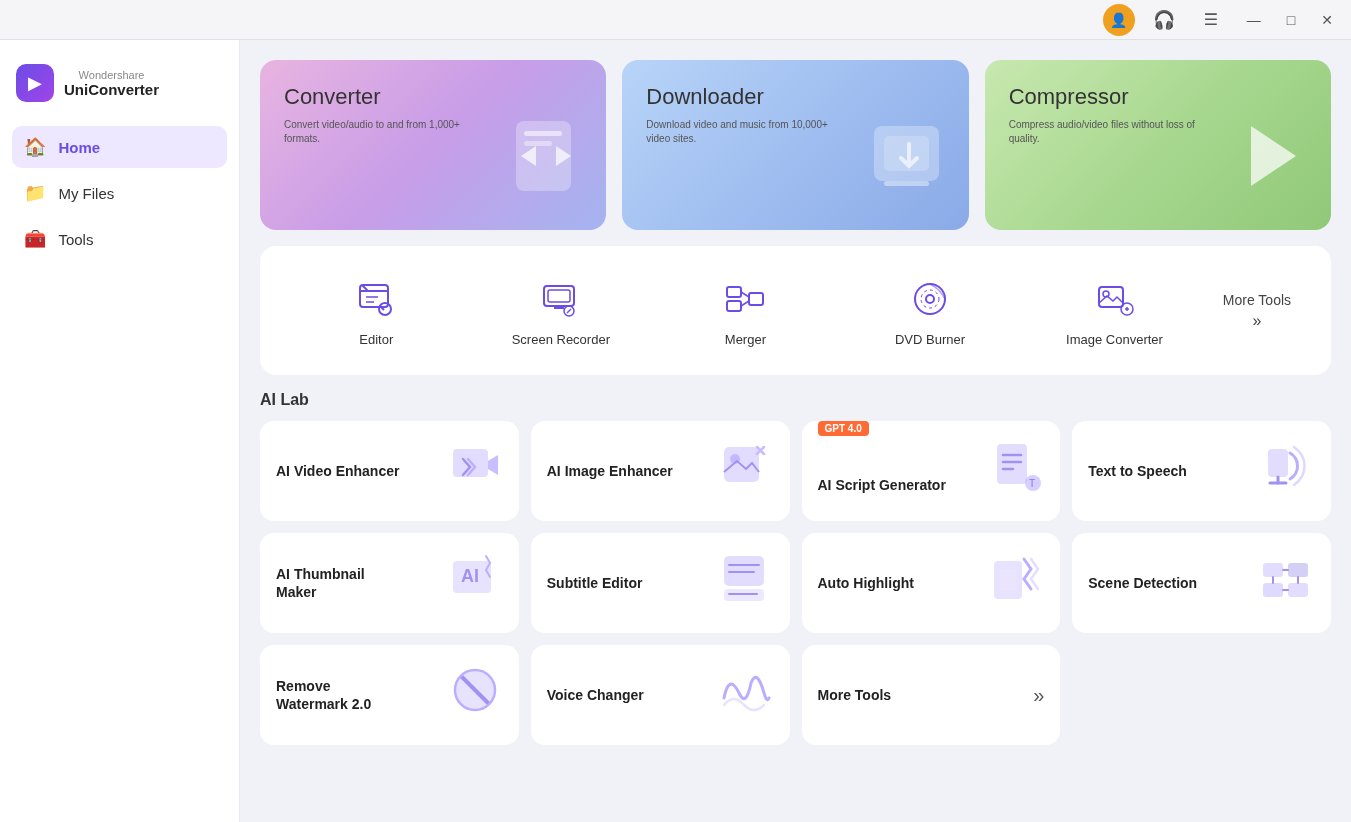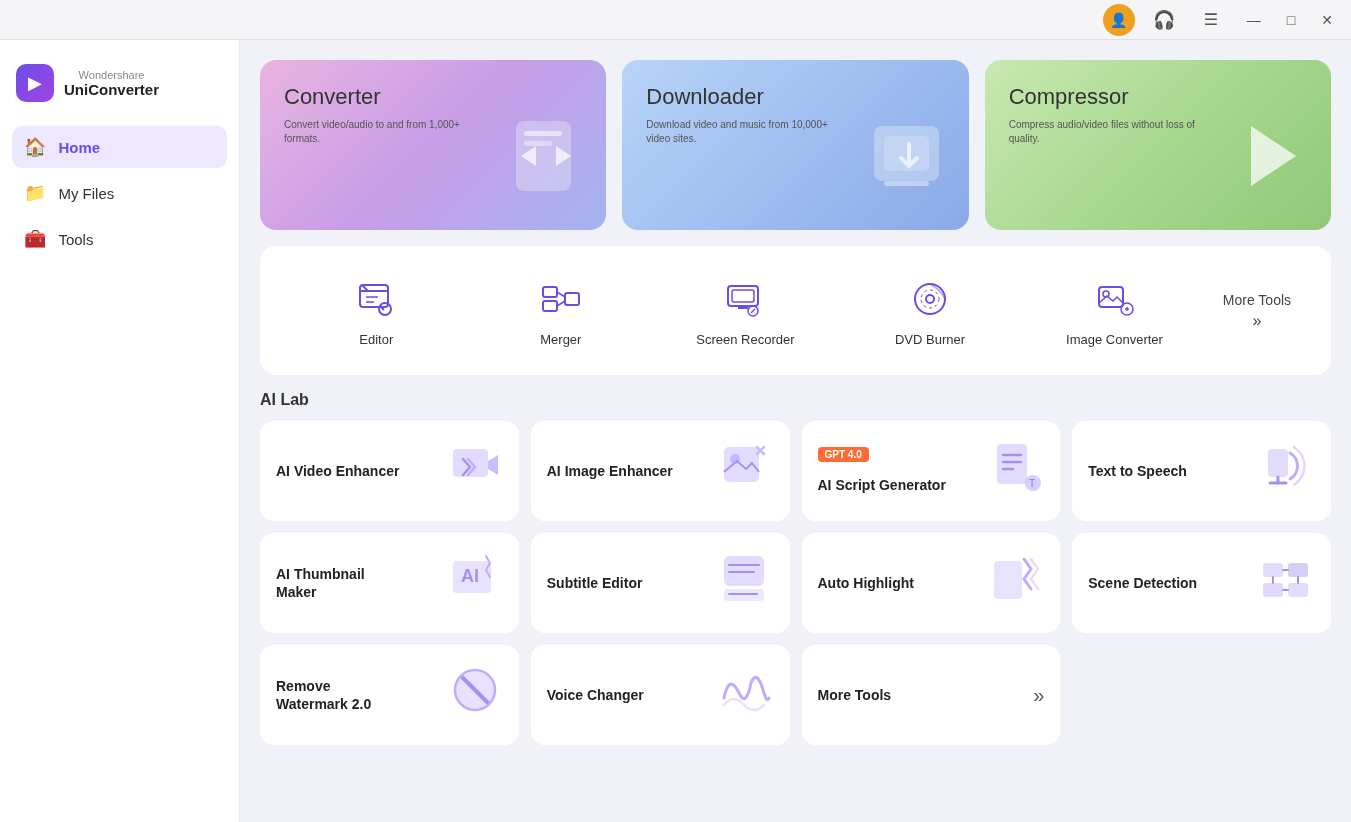--- a/index.html
+++ b/index.html
@@ -249,21 +249,21 @@
       color: #222;
       max-width: 130px;
       line-height: 1.3;
     }
     .ai-card-icon {
       font-size: 40px;
       opacity: 0.85;
     }
     .gpt-badge {
       position: absolute;
-      top: 26px;
+      top: 0;
       left: 16px;
       background: #ff6b35;
       color: white;
       font-size: 10px;
       font-weight: 700;
       padding: 2px 7px;
       border-radius: 4px;
     }
     .ai-card.has-badge .ai-card-label { margin-top: 28px; }
 
@@ -367,41 +367,41 @@
             <circle cx="29" cy="30" r="6" fill="none" stroke="#6b4de6" stroke-width="2"></circle>
             <line x1="7" y1="7" x2="11" y2="11" stroke="#6b4de6" stroke-width="2" stroke-linecap="round"></line>
             <line x1="24" y1="27" x2="28" y2="31" stroke="#6b4de6" stroke-width="2"></line>
           </svg>
         </div>
         <span class="tool-label">Editor</span>
       </div>
       <div class="tool-item">
         <div class="tool-icon-wrap">
           <svg width="40" height="40" viewBox="0 0 40 40">
-            <rect x="2" y="8" width="14" height="10" rx="2" fill="none" stroke="#6b4de6" stroke-width="2"></rect>
-            <rect x="2" y="22" width="14" height="10" rx="2" fill="none" stroke="#6b4de6" stroke-width="2"></rect>
-            <rect x="24" y="14" width="14" height="12" rx="2" fill="none" stroke="#6b4de6" stroke-width="2"></rect>
-            <line x1="16" y1="13" x2="24" y2="18" stroke="#6b4de6" stroke-width="1.5"></line>
-            <line x1="16" y1="27" x2="24" y2="22" stroke="#6b4de6" stroke-width="1.5"></line>
-          </svg>
-        </div>
-        <span class="tool-label">Merger</span>
-      </div>
-      <div class="tool-item">
-        <div class="tool-icon-wrap">
-          <svg width="40" height="40" viewBox="0 0 40 40">
             <rect x="3" y="7" width="30" height="20" rx="3" fill="none" stroke="#6b4de6" stroke-width="2"></rect>
             <rect x="7" y="11" width="22" height="12" rx="2" fill="none" stroke="#6b4de6" stroke-width="1.5"></rect>
             <line x1="13" y1="29" x2="23" y2="29" stroke="#6b4de6" stroke-width="2"></line>
             <line x1="18" y1="27" x2="18" y2="29" stroke="#6b4de6" stroke-width="2"></line>
             <circle cx="28" cy="32" r="5" fill="none" stroke="#6b4de6" stroke-width="1.5"></circle>
             <line x1="26" y1="34" x2="30" y2="30" stroke="#6b4de6" stroke-width="1.5"></line>
           </svg>
         </div>
         <span class="tool-label">Screen Recorder</span>
+      </div>
+      <div class="tool-item">
+        <div class="tool-icon-wrap">
+          <svg width="40" height="40" viewBox="0 0 40 40">
+            <rect x="2" y="8" width="14" height="10" rx="2" fill="none" stroke="#6b4de6" stroke-width="2"></rect>
+            <rect x="2" y="22" width="14" height="10" rx="2" fill="none" stroke="#6b4de6" stroke-width="2"></rect>
+            <rect x="24" y="14" width="14" height="12" rx="2" fill="none" stroke="#6b4de6" stroke-width="2"></rect>
+            <line x1="16" y1="13" x2="24" y2="18" stroke="#6b4de6" stroke-width="1.5"></line>
+            <line x1="16" y1="27" x2="24" y2="22" stroke="#6b4de6" stroke-width="1.5"></line>
+          </svg>
+        </div>
+        <span class="tool-label">Merger</span>
       </div>
       <div class="tool-item">
         <div class="tool-icon-wrap">
           <svg width="40" height="40" viewBox="0 0 40 40">
             <circle cx="20" cy="20" r="15" fill="none" stroke="#6b4de6" stroke-width="2"></circle>
             <circle cx="20" cy="20" r="4" fill="none" stroke="#6b4de6" stroke-width="2"></circle>
             <circle cx="20" cy="20" r="9" fill="none" stroke="#6b4de6" stroke-width="1" stroke-dasharray="3,3"></circle>
             <path d="M20 5 Q30 10 35 20" stroke="#6b4de6" stroke-width="1.5" fill="none" opacity="0.5"></path>
           </svg>
         </div>

